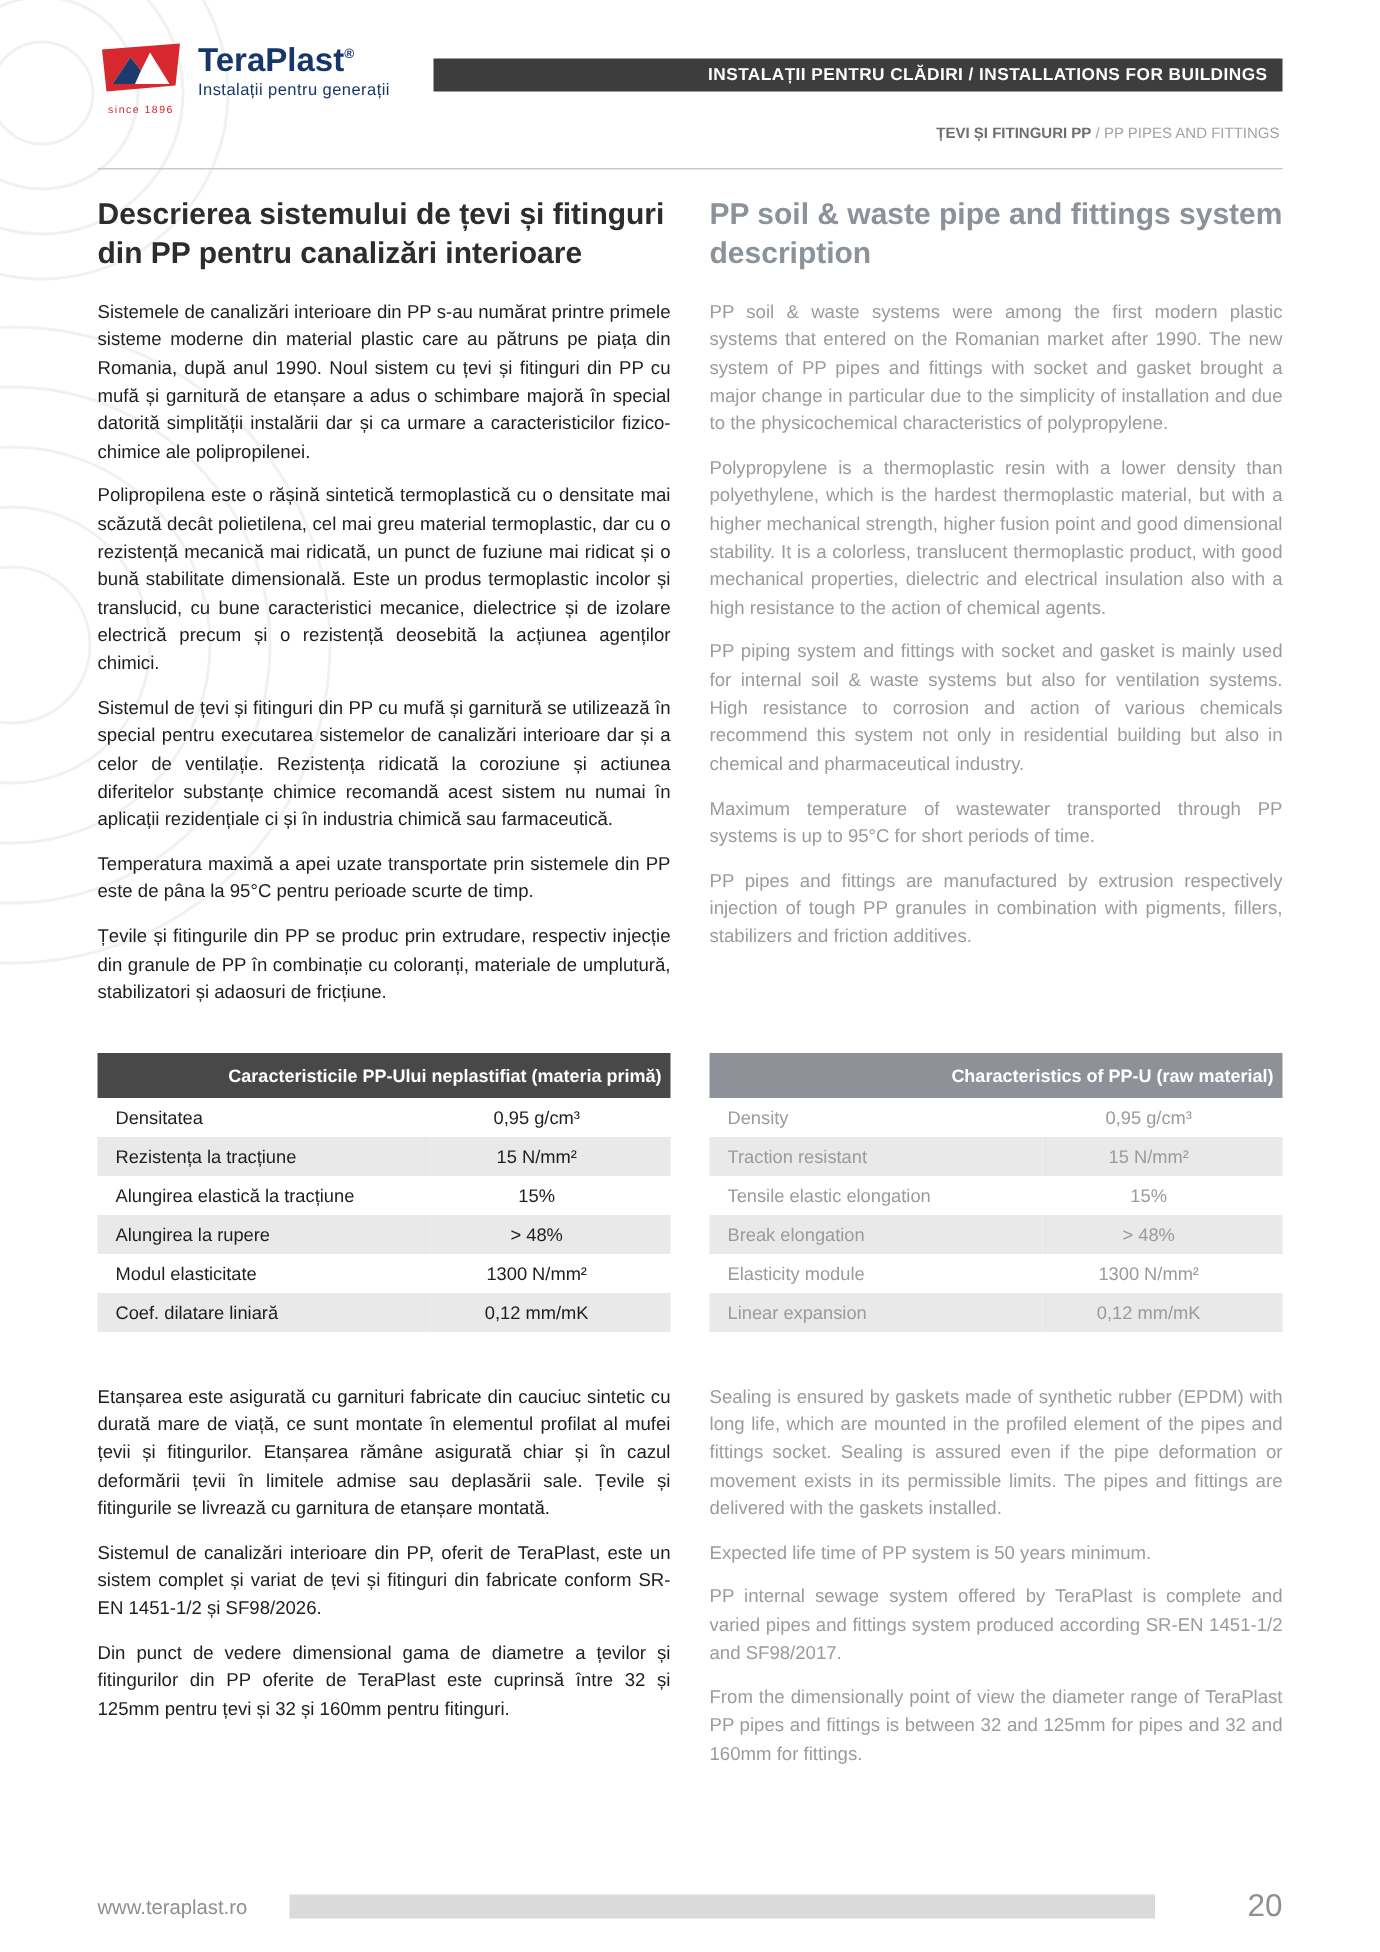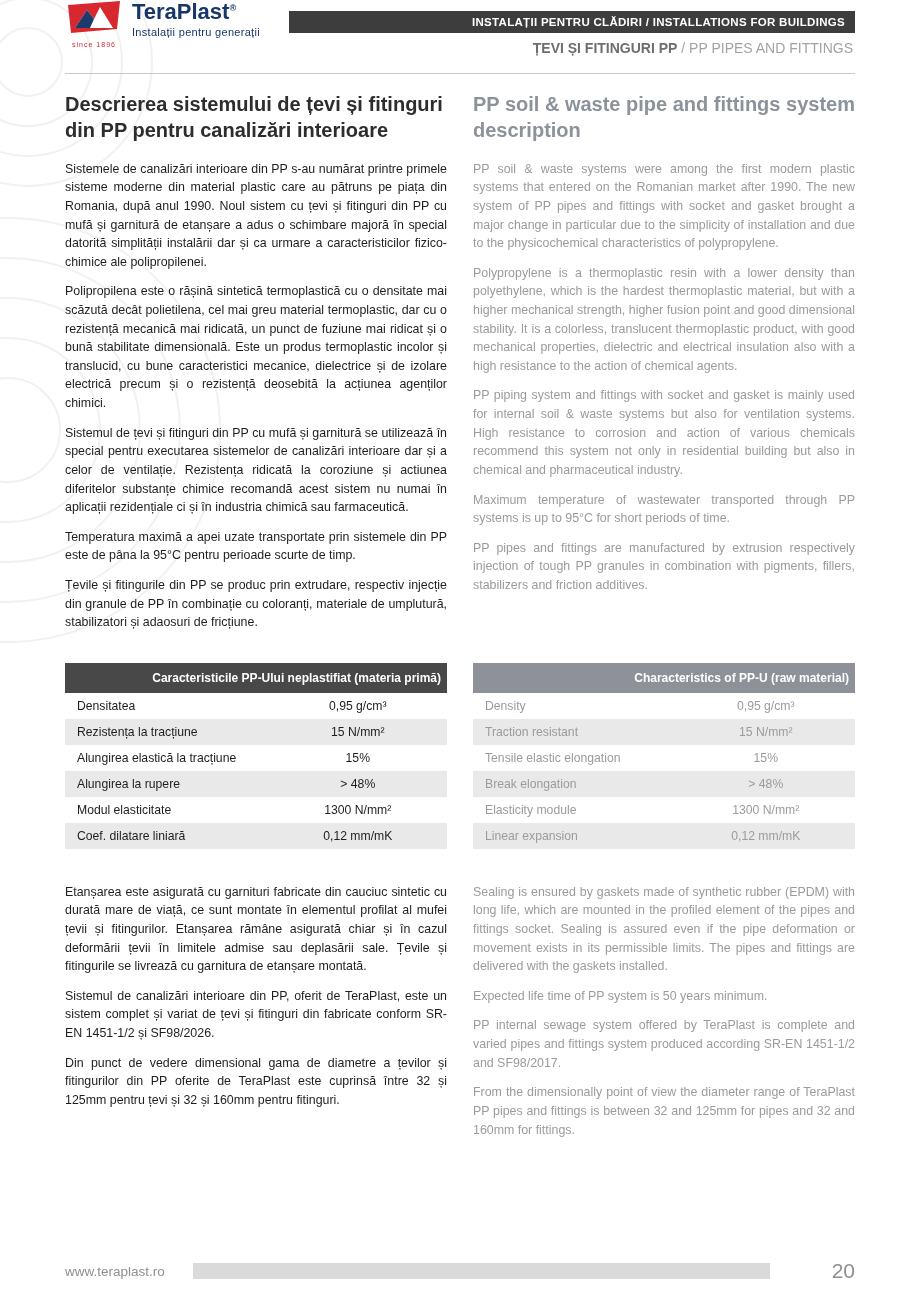--- a/index.html
+++ b/index.html
@@ -2,36 +2,36 @@
 <html><head>
 <meta charset="utf-8">
 <style>
   * { margin:0; padding:0; box-sizing:border-box; }
   body { background:#ffffff; font-family:"Liberation Sans", sans-serif; }
   .page {
     position:relative; width:920px; height:1301px; margin:0 auto;
     background:#ffffff; overflow:hidden;
   }
   .watermark { position:absolute; left:0; top:0; z-index:0; pointer-events:none; }
-  .content { position:relative; z-index:1; padding:0 65px 0 65px; }
+  .content { position:relative; z-index:1; padding:28px 65px 0 65px; }
 
   
   .header-row { display:flex; justify-content:space-between; align-items:flex-start; }
   .logo { display:flex; gap:9px; align-items:flex-start; }
   .logo-mark-wrap { width:58px; text-align:center; }
   .logo-since { font-size:7px; color:#d7282f; letter-spacing:1px; margin-top:1px; }
   .logo-text .brand { font-size:22px; font-weight:bold; color:#17376b; line-height:1.05; }
   .logo-text .brand sup { font-size:9px; }
   .logo-text .tagline { font-size:11px; color:#17376b; margin-top:3px; letter-spacing:0.3px; }
   .header-right { width:566px; padding-top:11px; }
   .cat-bar {
     background:#3d3d3d; color:#ffffff; font-weight:bold; font-size:11.5px;
     letter-spacing:0.3px; text-align:right; padding:5px 10px;
   }
-  .subcat { text-align:right; font-size:14px; color:#a3a3a3; margin-top:7px; padding-right:2px; }
+  .subcat { text-align:right; font-size:10px; color:#a3a3a3; margin-top:23px; padding-right:2px; }
   .subcat .bold { color:#6e6e6e; font-weight:bold; }
 
   .rule { border:none; border-top:1px solid #c9c9c9; margin-top:17px; }
 
   
   .grid {
     display:grid; grid-template-columns:1fr 1fr; column-gap:26px;
     margin-top:17px;
   }
   h1.col-title { font-size:20px; line-height:1.32; font-weight:bold; margin-bottom:16px; }

